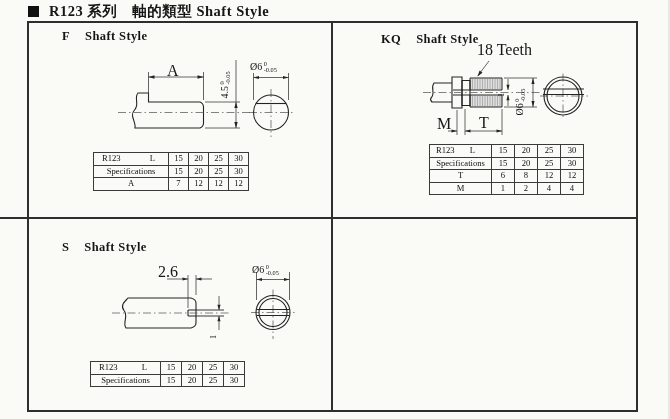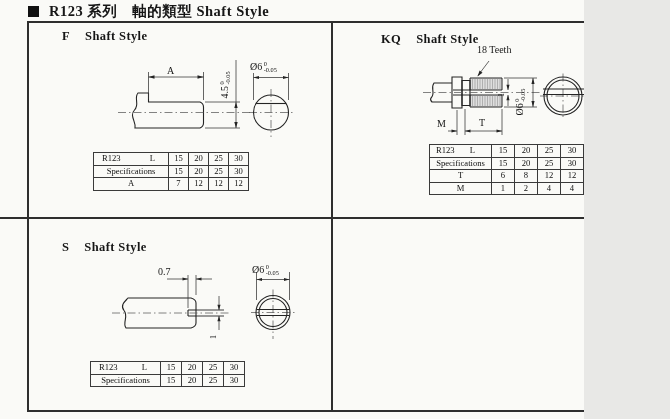--- a/index.html
+++ b/index.html
@@ -1,31 +1,31 @@
 <!DOCTYPE html>
 <html><head>
 <meta charset="utf-8">
 <style>
   html,body{margin:0;padding:0;background:#e8e8e6;}
-  #page{position:relative;width:584px;height:419px;background:#fafaf7;overflow:hidden;
+  #page{position:relative;width:668px;height:419px;background:#fafaf7;overflow:hidden;
         font-family:"Liberation Serif","DejaVu Serif",serif;color:#161616;}
   .abs{position:absolute;}
   
   #title{left:28px;top:2px;display:flex;align-items:center;gap:10px;font-size:14.5px;font-weight:700;letter-spacing:.5px;}
   #title .sq{width:11px;height:11px;background:#111;display:inline-block;}
   
   #frame{left:27px;top:21px;width:607px;height:387px;border:2px solid #2e2e2e;}
   .divider{background:#2e2e2e;}
   
   .phead{font-size:12.5px;font-weight:600;letter-spacing:.4px;display:flex;gap:15px;}
   
   .dim{display:flex;align-items:flex-start;font-size:10px;line-height:10px;white-space:nowrap;}
   .dim .tol{display:inline-flex;flex-direction:column;font-size:6.3px;line-height:5.8px;margin-left:1.5px;margin-top:-1px;}
   .rot{transform:rotate(-90deg);transform-origin:center center;}
-  .lab{font-size:10px;line-height:10px;white-space:nowrap;}
+  .lab{font-size:16px;line-height:10px;white-space:nowrap;}
   .lab.small{font-size:8px;line-height:8px;}
   
   table{border-collapse:collapse;background:transparent;padding-left:44px;}
   td{border:1px solid #3a3a3a;height:11.5px;padding:0;text-align:center;
      font-size:8.6px;line-height:9px;font-family:"Liberation Serif","DejaVu Serif",serif;color:#101010;}
   td.lbl{padding:0 2px;}
   .lblwrap{display:flex;justify-content:space-between;padding:0 11px 0 6px;}
   .tbl-f td{width:19px;} .tbl-f td.lbl{width:70px;}
   .tbl-kq td{width:22px;} .tbl-kq td.lbl{width:57px;}
   .tbl-kq .lblwrap{padding:0 14px 0 4px;}
@@ -258,21 +258,21 @@
       <polygon points="256.5,279.5 262,277.9 262,281.1"></polygon>
       <polygon points="289.5,279.5 284,277.9 284,281.1"></polygon>
     </g>
     <g stroke="#242424" fill="none" stroke-width="1.1">
       <circle cx="273" cy="312.5" r="17"></circle>
       <circle cx="273" cy="312.5" r="14"></circle>
       <path d="M256.5,309.5 L289.5,309.5 M256.5,315.5 L289.5,315.5"></path>
     </g>
   </svg>
 
-  <span class="abs lab" style="left:158px;top:267px;">0.7</span>
+  <span class="abs lab" style="left:158px;top:267px;">2.6</span>
   <span class="abs lab small rot" style="left:210px;top:330px;width:9px;height:9px;">1</span>
 
   <div class="abs dim" style="left:252px;top:265px;">
     <span>Ø6</span>
     <span class="tol">
       <span>0</span>
       <span>-0.05</span>
     </span>
   </div>
 

